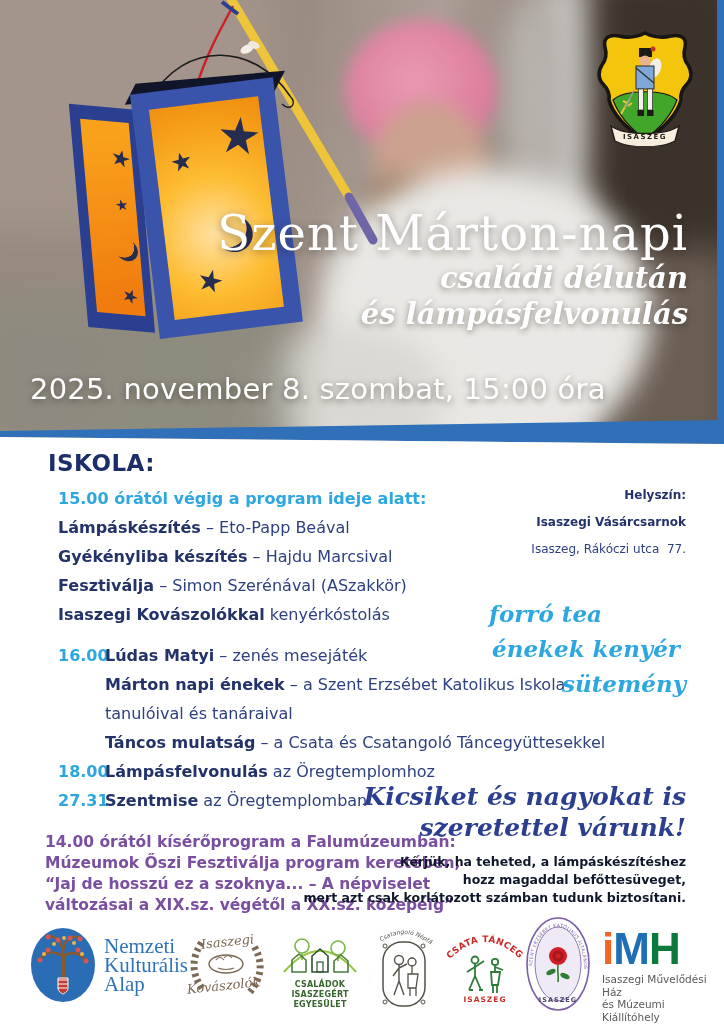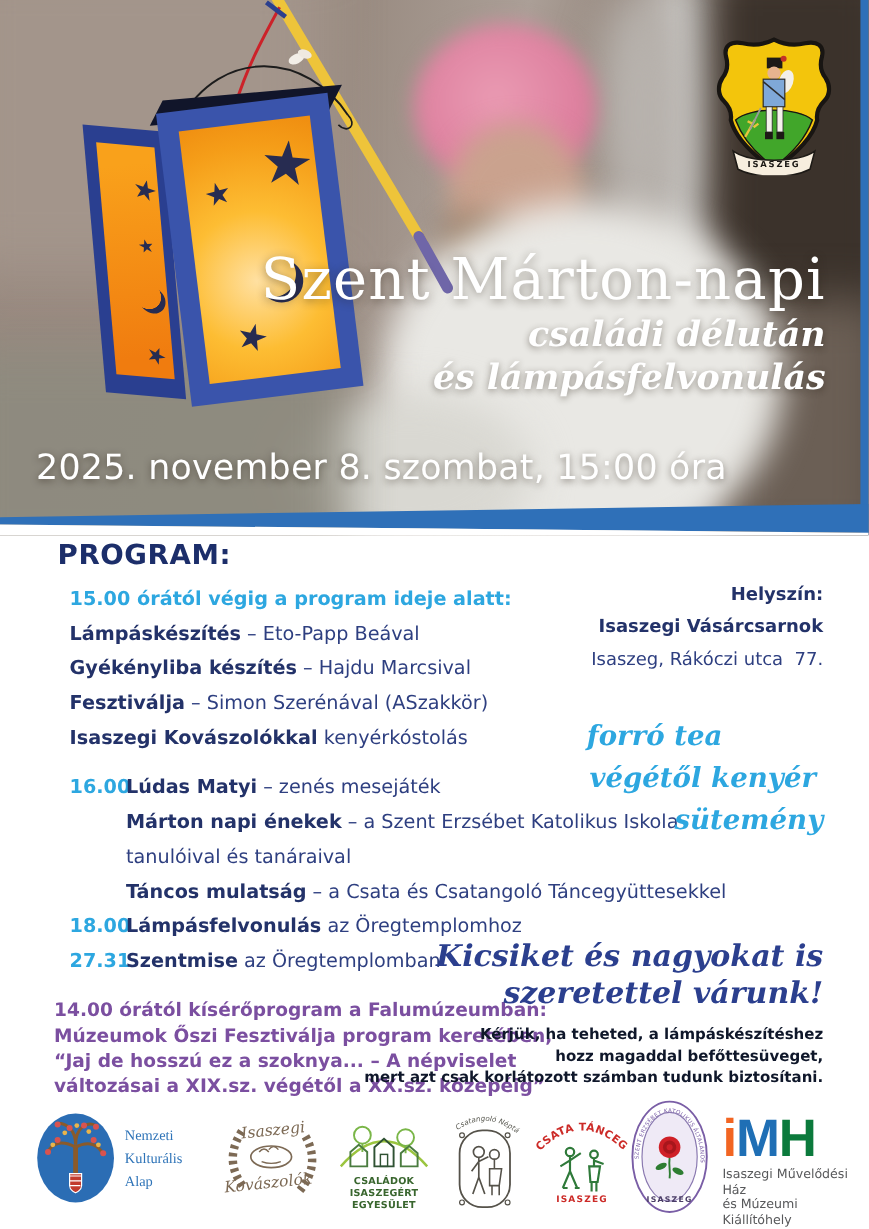--- a/index.html
+++ b/index.html
@@ -50,35 +50,35 @@
   .intro{margin:8px 0 0 10px;color:#2da7e0;font-weight:600;line-height:29px;white-space:nowrap;}
   .workshops{margin-left:10px;}
   .prog-line{line-height:29px;white-space:nowrap;}
   .b{font-weight:700;color:#233269;}
   .sched{margin:12px 0 0 10px;}
   .sched-row{display:flex;line-height:29px;white-space:nowrap;}
   .time{width:47px;flex:0 0 47px;color:#2da7e0;font-weight:600;}
   .side-program{margin-top:17px;margin-left:-3px;color:#7b4fa0;font-weight:600;font-size:15.5px;line-height:21px;}
 
   .right-col{position:absolute;right:38px;top:482px;text-align:right;z-index:3;}
-  .venue{color:#233269;font-size:15px;line-height:27px;}
+  .venue{color:#233269;font-size:12px;line-height:27px;}
   .venue .vb{font-weight:700;}
   .venue .addr{font-weight:500;color:#2e3f80;}
   .script{font-family:"DejaVu Serif",serif;font-style:italic;font-weight:600;}
   .treats{margin-top:33px;color:#2da7e0;font-size:23px;line-height:35px;}
   .treat-1{padding-right:84px;}
   .treat-2{padding-right:6px;}
   .welcome{margin-top:80px;color:#2b3f8e;font-size:25px;line-height:31px;}
   .note{margin-top:10px;color:#0f172a;font-weight:700;font-size:12.5px;line-height:18px;}
 
   
   .logos{position:absolute;left:0;top:918px;width:724px;height:100px;z-index:2;}
   .logo{position:absolute;}
   .logo-nka{left:30px;top:8px;display:flex;align-items:center;gap:8px;}
-  .nka-text{color:#2f74b8;font-family:"Liberation Serif",serif;font-size:12px;line-height:19px;}
+  .nka-text{color:#2f74b8;font-family:"Liberation Serif",serif;font-size:21px;line-height:19px;}
   .logo-kov{left:178px;top:4px;}
   .logo-csaladok{left:280px;top:12px;width:80px;text-align:center;}
   .csaladok-text{color:#39662e;font-weight:700;font-size:8px;line-height:10px;letter-spacing:.2px;}
   .logo-csatangolo{left:372px;top:0px;}
   .logo-csata{left:445px;top:4px;}
   .logo-iskola{left:524px;top:-4px;}
   .logo-imh{left:602px;top:10px;width:112px;}
   .imh-letters{font-weight:900;font-size:44px;line-height:42px;letter-spacing:-1px;font-family:"Liberation Sans",sans-serif;}
   .imh-i{color:#f26522;}
   .imh-m{color:#1f6fb5;}
@@ -168,21 +168,21 @@
     <div class="date-line">2025. november 8. szombat, 15:00 óra</div>
     <div class="edge-strip"></div>
   </div>
 
   <svg class="band" width="724" height="35">
     <polygon points="0,20 724,9 724,33 0,26" fill="#2f70b8"></polygon>
     <polygon points="0,26 724,33 724,35 0,35" fill="#ffffff"></polygon>
   </svg>
 
   <div class="program-col">
-    <h2>PROGRAM:</h2>
+    <h2>ISKOLA:</h2>
     <div class="intro">15.00 órától végig a program ideje alatt:</div>
     <div class="workshops">
       <div class="prog-line"><span class="b">Lámpáskészítés</span><span> – Eto-Papp Beával</span></div>
       <div class="prog-line"><span class="b">Gyékényliba készítés</span><span> – Hajdu Marcsival</span></div>
       <div class="prog-line"><span class="b">Fesztiválja</span><span> – Simon Szerénával (ASzakkör)</span></div>
       <div class="prog-line"><span class="b">Isaszegi Kovászolókkal</span><span> kenyérkóstolás</span></div>
     </div>
     <div class="sched">
       <div class="sched-row">
           <span class="time">16.00</span>
@@ -218,21 +218,21 @@
   </div>
 
   <div class="right-col">
     <div class="venue">
       <div class="vb">Helyszín:</div>
       <div class="vb">Isaszegi Vásárcsarnok</div>
       <div class="addr">Isaszeg, Rákóczi utca&nbsp;&nbsp;77.</div>
     </div>
     <div class="treats script">
       <div class="treat-1">forró tea</div>
-      <div class="treat-2">végétől kenyér</div>
+      <div class="treat-2">énekek kenyér</div>
       <div class="treat-3">sütemény</div>
     </div>
     <div class="welcome script">
       <div>Kicsiket és nagyokat is</div>
       <div>szeretettel várunk!</div>
     </div>
     <div class="note">
       <div>Kérjük, ha teheted, a lámpáskészítéshez</div>
       <div>hozz magaddal befőttesüveget,</div>
       <div>mert azt csak korlátozott számban tudunk biztosítani.</div>

